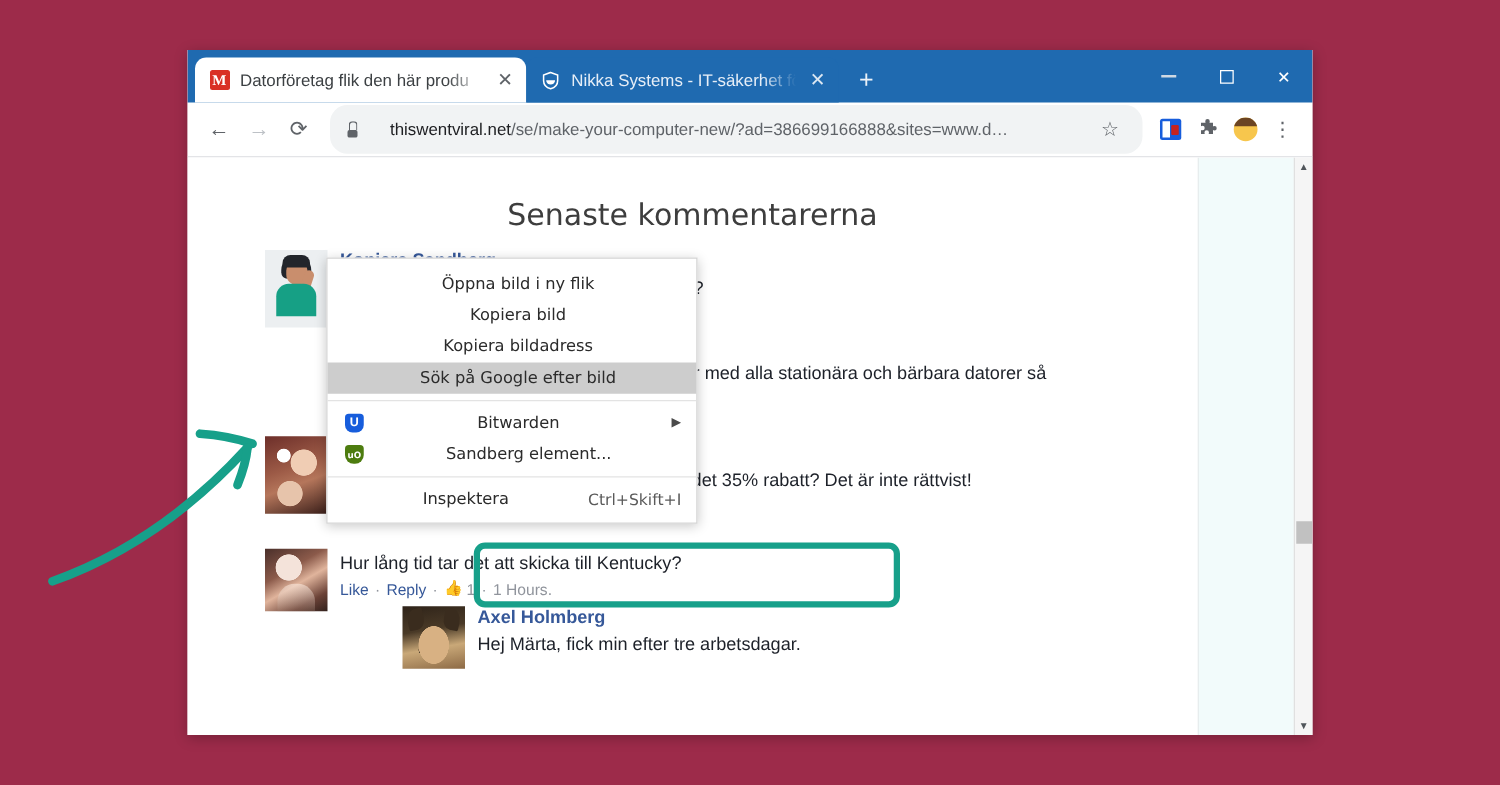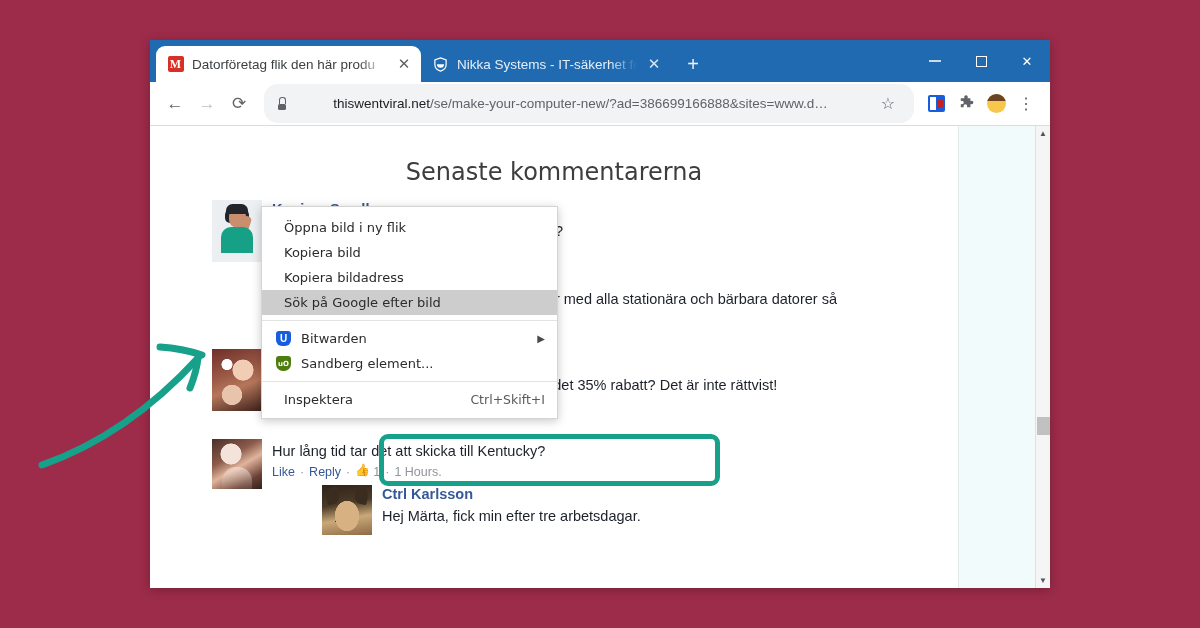--- a/index.html
+++ b/index.html
@@ -108,23 +108,22 @@
   .nav-btn.disabled { color: #bdc1c6; }
   #omnibox {
     flex: 1;
     height: 39px;
     background: #f1f3f4;
     border-radius: 14px;
     display: flex;
     align-items: center;
     padding: 0 12px;
     margin: 0 6px 0 8px;
-    gap: 9px;
+    gap: 25px;
     min-width: 0;
-    text-align: center;
   }
   #omnibox-text {
     flex: 1;
     font-size: 13.5px;
     color: #5f6368;
     white-space: nowrap;
     overflow: hidden;
   }
   #omnibox-text .host { color: #202124; }
   .lock-icon {
@@ -333,21 +332,21 @@
   .menu-item {
     height: 25px;
     display: flex;
     align-items: center;
     padding: 0 12px 0 13px;
     font-size: 13px;
     color: #2b2b2b;
     gap: 9px;
   }
   .menu-item .mi-icon { width: 17px; flex: 0 0 17px; display:flex; align-items:center; justify-content:center;}
-  .menu-item .mi-label { flex: 1; padding-left: 9px; white-space: nowrap; }
+  .menu-item .mi-label { flex: 1; padding-left: 9px; white-space: nowrap; text-align: center; }
   .menu-item.with-icon .mi-label { padding-left: 0; }
   .menu-item .mi-accel { color: #5a5a5a; font-size: 12.5px; }
   .menu-item .mi-arrow { color: #4a4a4a; font-size: 10px; }
   .menu-item.highlighted { background: #cdcdcd; }
   .menu-sep {
     height: 1px; background: #e3e3e3; margin: 5px 0 5px 0;
   }
   .icon-bitwarden {
     width: 15px; height: 15px; background: #175ddc;
     border-radius: 3px 3px 6px 6px;
@@ -492,21 +491,21 @@
             <span class="dot">·</span>
             <span class="thumb-up"></span>
             <span class="time">1</span>
             <span class="dot">·</span>
             <span class="time">1 Hours.</span>
           </div>
 
           <div class="comment nested" style="padding-left:50px;">
             <div class="avatar av-dog"></div>
             <div class="cbody">
-              <div class="cname">Ctrl Karlsson</div>
+              <div class="cname">Axel Holmberg</div>
               <div class="ctext">Hej Märta, fick min efter tre arbetsdagar.</div>
             </div>
           </div>
         </div>
       </div>
 
       <div id="context-menu">
 
         <div class="menu-item">
           <span class="mi-label">Öppna bild i ny flik</span>

